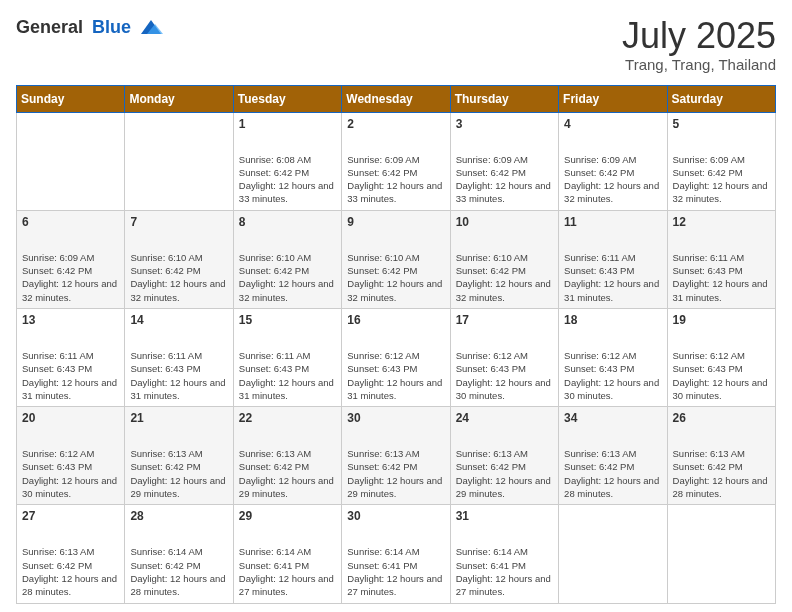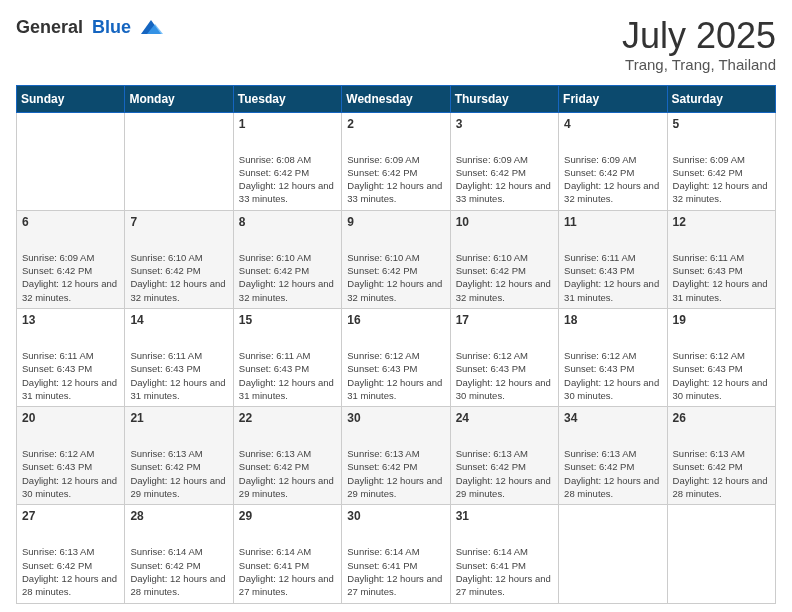--- a/index.html
+++ b/index.html
@@ -38,21 +38,21 @@
     .location-title {
       font-size: 15px;
       color: #555;
     }
     .calendar-table {
       width: 100%;
       border-collapse: collapse;
       border: 1px solid #ccc;
     }
     .calendar-table th {
-      background-color: #0c4a6e;
+      background-color: #a16207;
       color: #fff;
       font-size: 12px;
       font-weight: bold;
       padding: 6px 4px;
       text-align: left;
       border: 1px solid #1565c0;
     }
     .calendar-table td {
       vertical-align: top;
       border: 1px solid #ccc;

